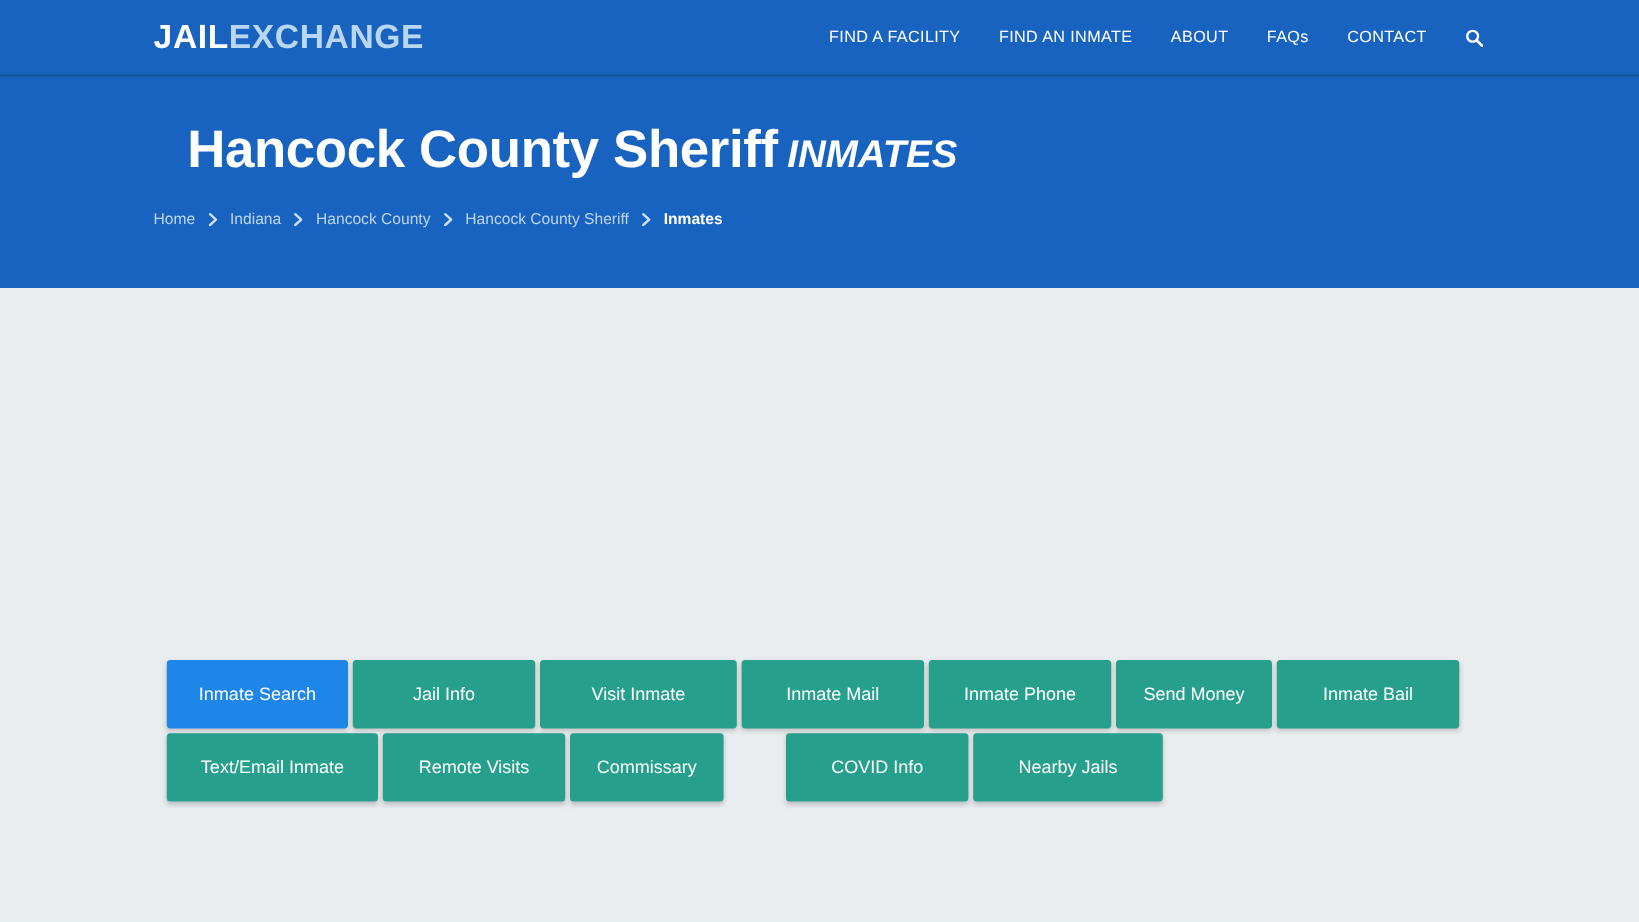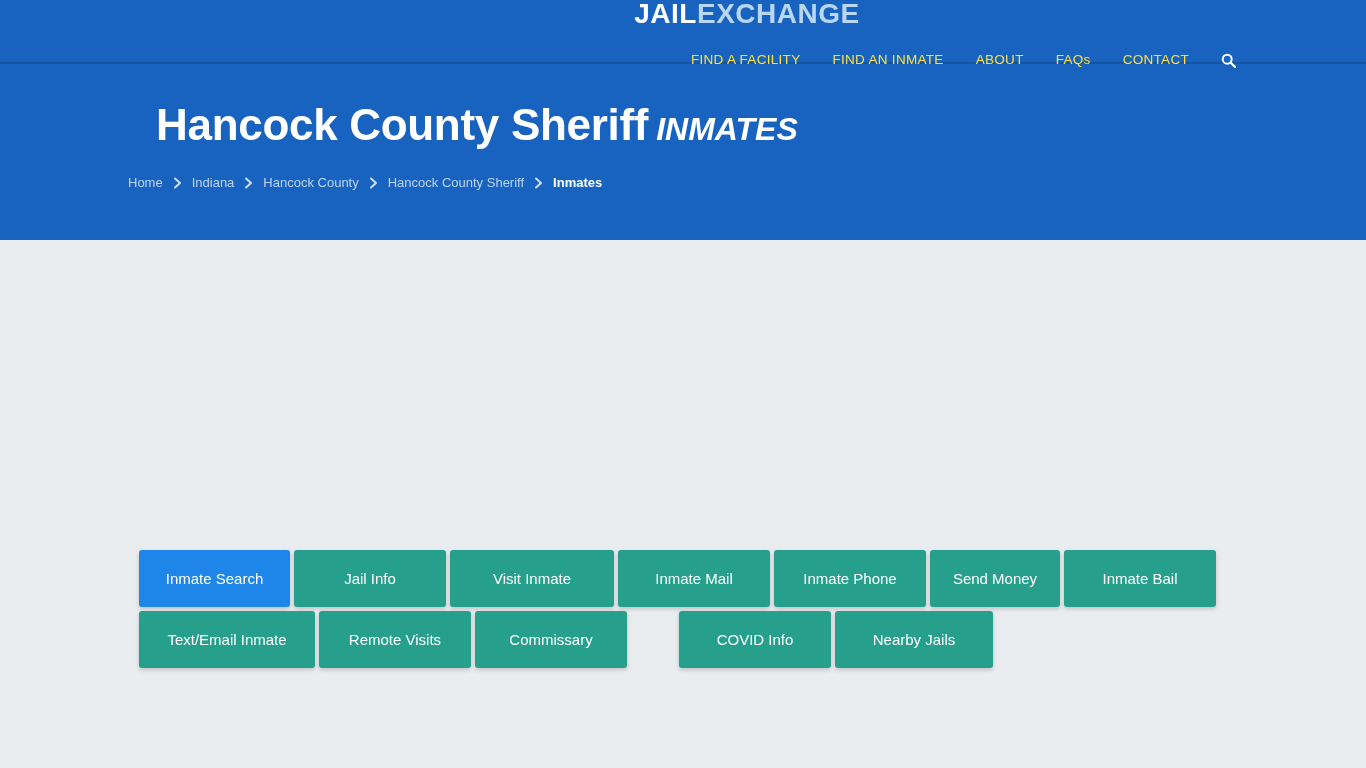--- a/index.html
+++ b/index.html
@@ -16,21 +16,20 @@
   }
 
   
   .topbar {
     height: 64px;
     background: #1963c0;
     border-bottom: 2px solid #15549f;
     display: flex;
     align-items: center;
     position: relative;
-    flex-direction: column;
   }
   .logo {
     margin-left: 128px;
     font-size: 28px;
     font-weight: bold;
     letter-spacing: 0.5px;
     line-height: 1;
     user-select: none;
     white-space: nowrap;
   }
@@ -38,21 +37,21 @@
   .logo .exchange { color: #b9d6f2; }
 
   .mainnav {
     margin-left: auto;
     margin-right: 128px;
     display: flex;
     align-items: center;
     gap: 0px;
   }
   .mainnav a {
-    color: #fde047;
+    color: #ffffff;
     text-decoration: none;
     font-size: 13.5px;
     letter-spacing: 0.3px;
     padding: 0 16px;
     white-space: nowrap;
     line-height: 64px;
   }
   .nav-search {
     display: flex;
     align-items: center;
@@ -150,21 +149,21 @@
   }
   .pill.w-inmate-search { width: 151px; }
   .pill.w-jail-info { width: 152px; }
   .pill.w-visit-inmate { width: 164px; }
   .pill.w-inmate-mail { width: 152px; }
   .pill.w-inmate-phone { width: 152px; }
   .pill.w-send-money { width: 130px; }
   .pill.w-inmate-bail { width: 152px; }
   .pill.w-text-email { width: 176px; }
   .pill.w-remote-visits { width: 152px; }
-  .pill.w-commissary { width: 152px; }
+  .pill.w-commissary { width: 128px; }
   .pill.w-covid { width: 152px; margin-left: 48px; }
   .pill.w-nearby { width: 158px; }
 </style>
 </head>
 <body>
 
 <header class="topbar">
   <div class="logo">
     <span class="jail">JAIL</span><span class="exchange">EXCHANGE</span>
   </div>

